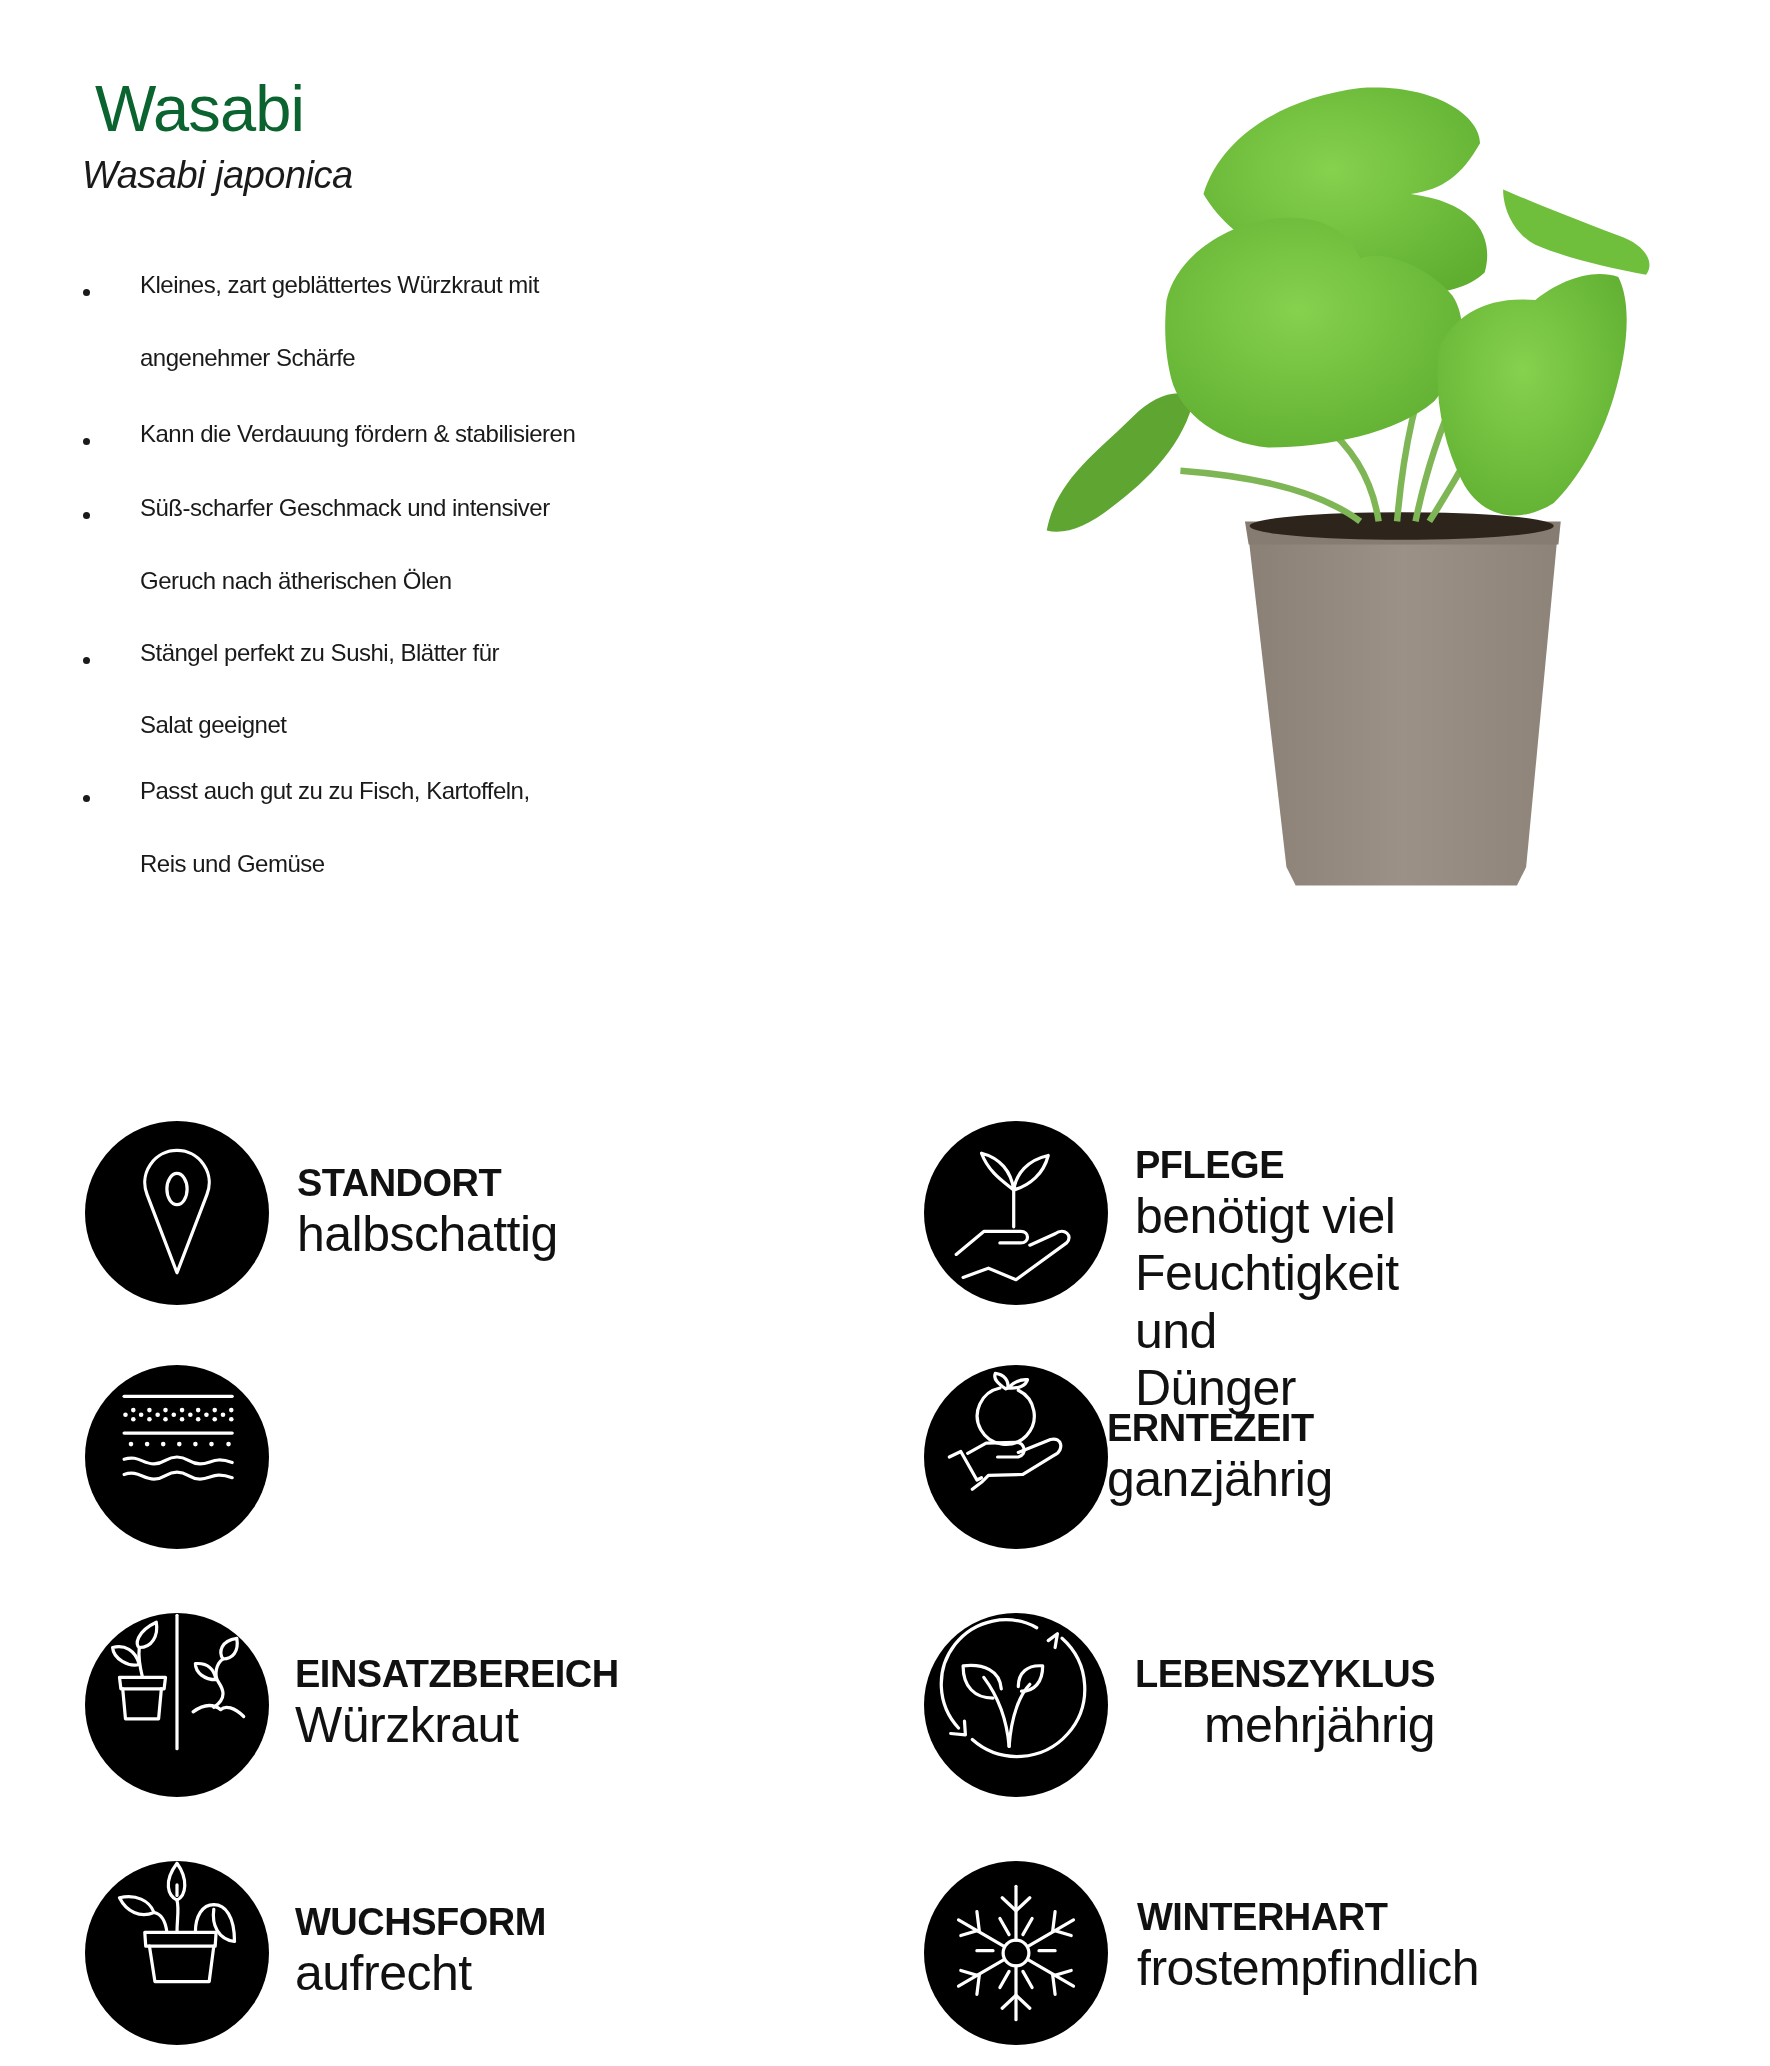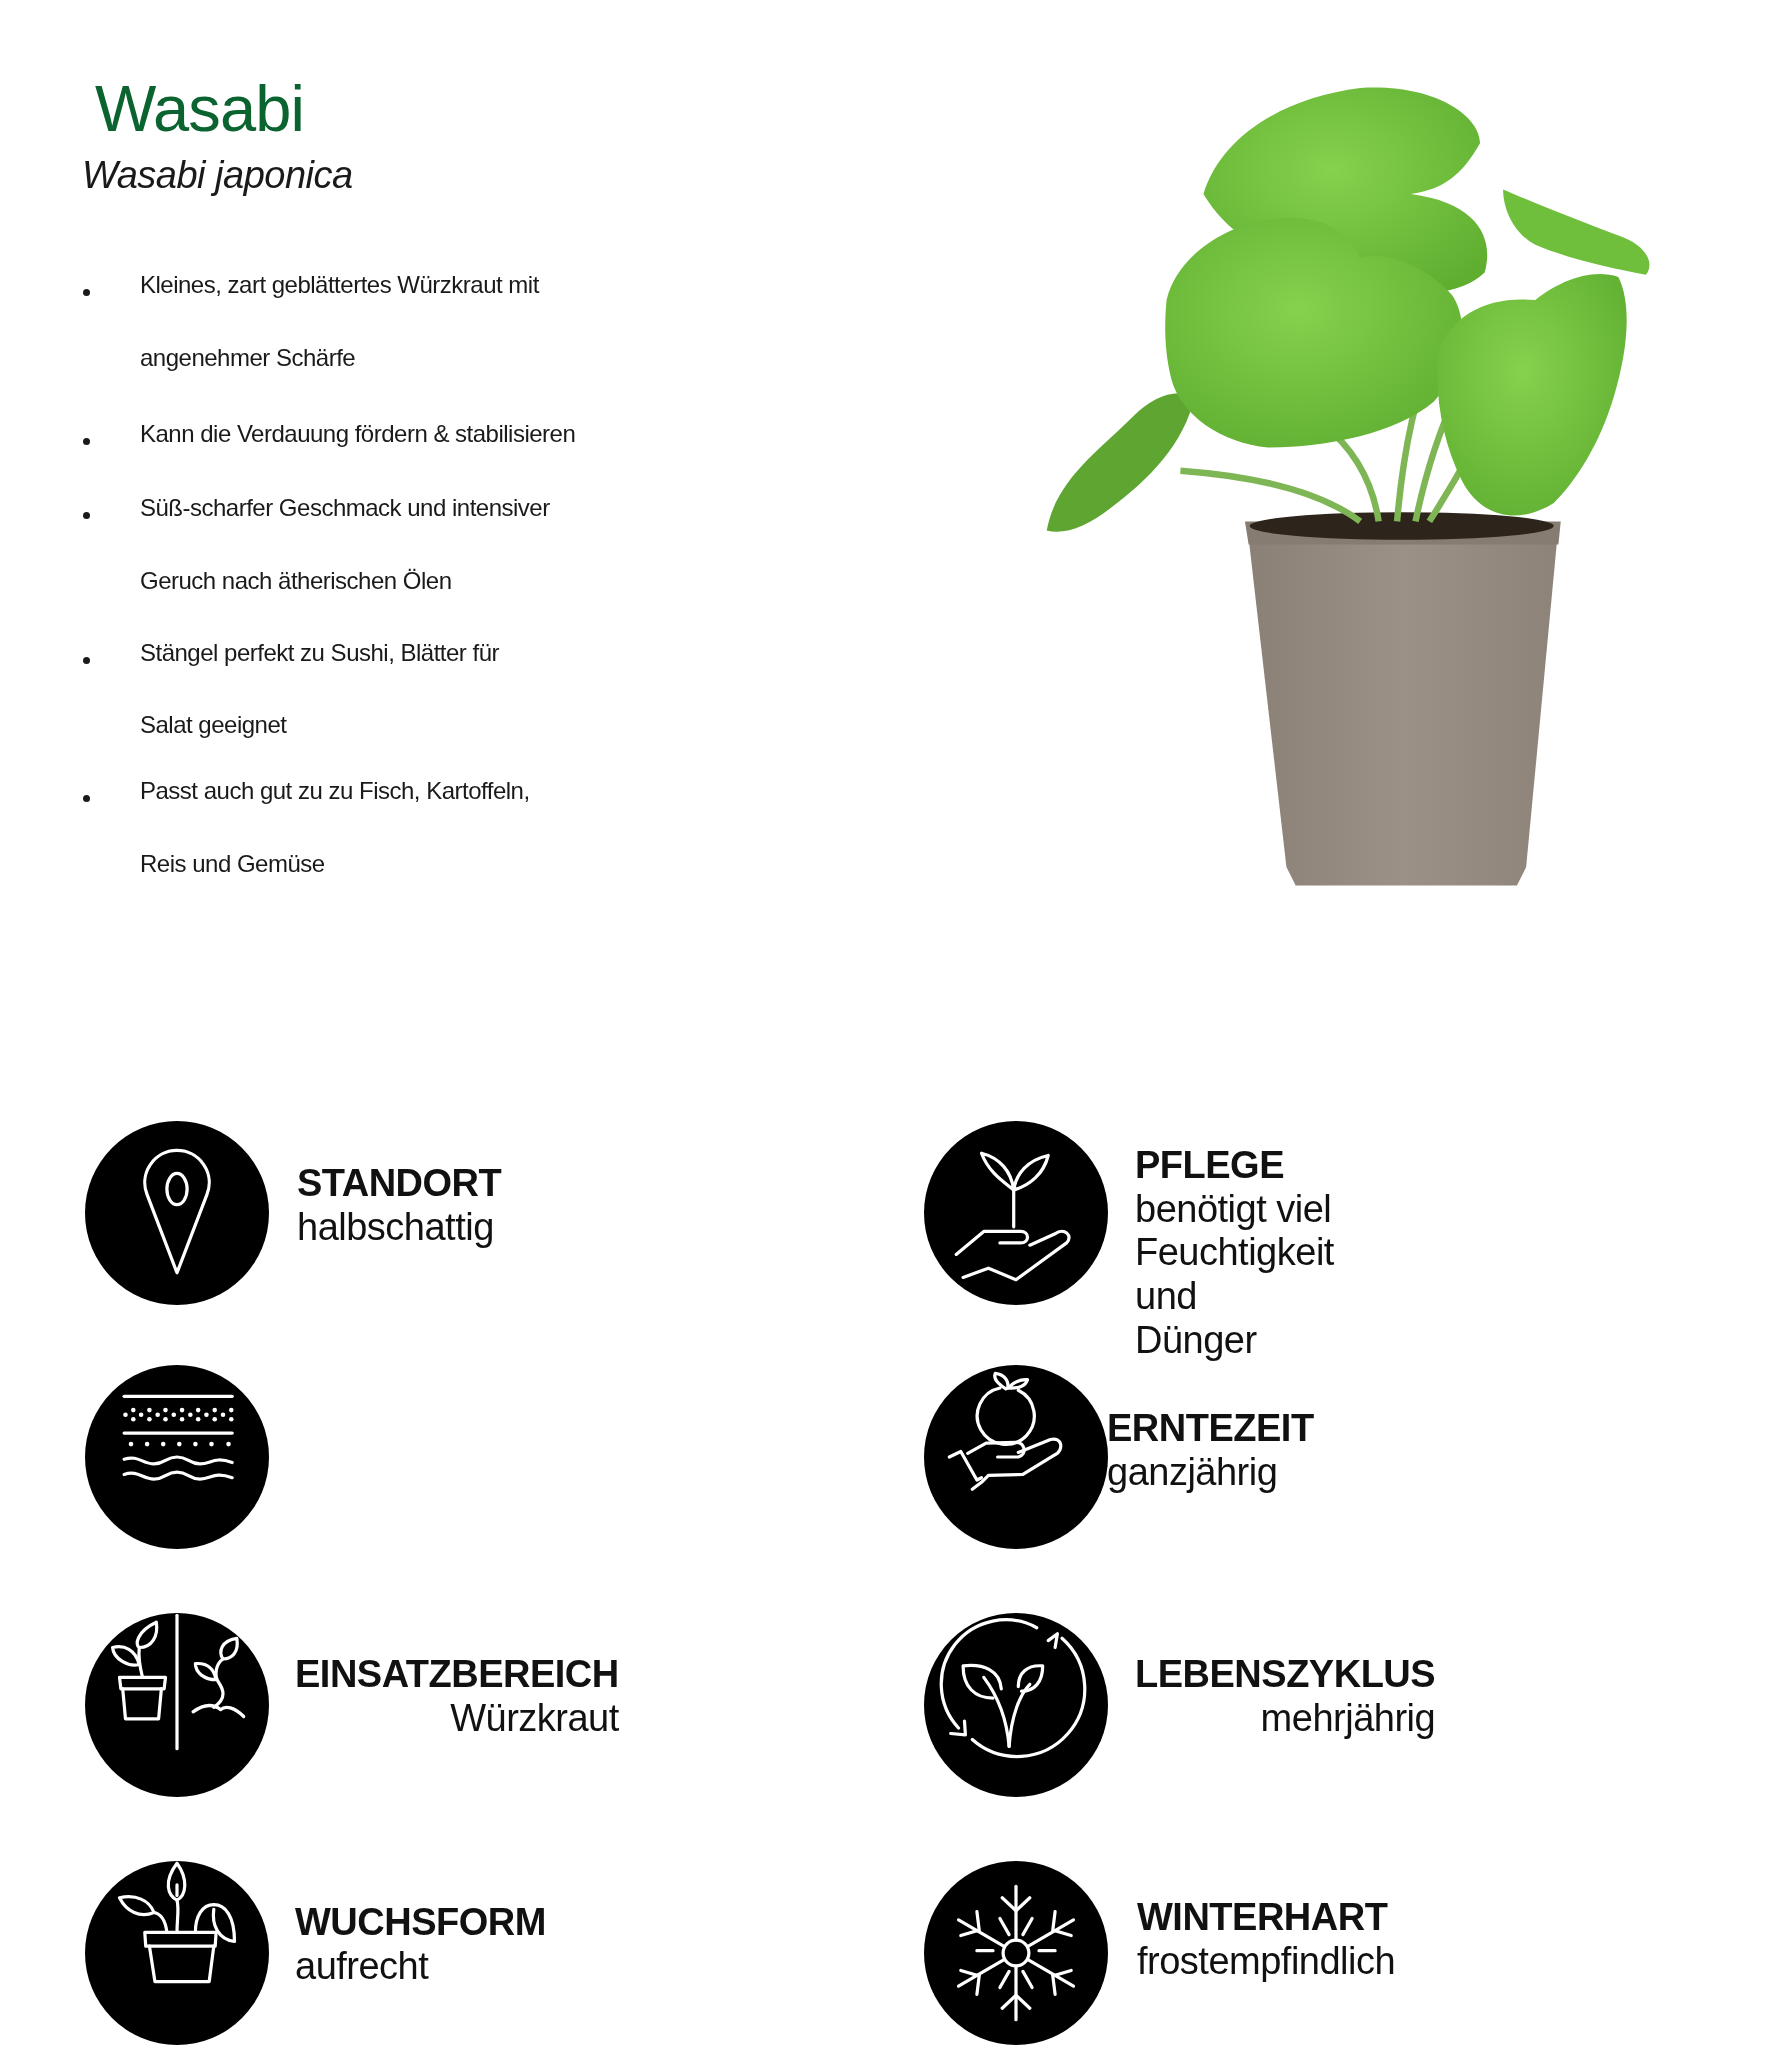--- a/index.html
+++ b/index.html
@@ -12,21 +12,21 @@
   .bullets { position:absolute; left:0; top:0; margin:0; padding:0; list-style:none; }
   .bline { position:absolute; left:140px; font-size:24px; line-height:1; color:#1a1a1a;
            white-space:nowrap; letter-spacing:-0.5px; }
   .bdot { position:absolute; left:83px; width:7.4px; height:7.4px; border-radius:50%; background:#1a1a1a; }
   .plant { position:absolute; left:1028px; top:65px; width:669px; height:839px; }
   .feature { position:absolute; }
   .circle { position:absolute; width:184px; height:184px; border-radius:50%; background:#000; }
   .circle svg { width:184px; height:184px; display:block; }
   .ftext { position:absolute; white-space:nowrap; line-height:1.15; }
   .flabel { font-size:38px; font-weight:bold; color:#111; letter-spacing:-0.5px; display:block; }
-  .fvalue { font-size:38px; color:#111; letter-spacing:-0.5px; display:block; white-space:normal; }
+  .fvalue { font-size:50px; color:#111; letter-spacing:-0.5px; display:block; white-space:normal; }
 </style>
 </head>
 <body>
 
 <h1 class="title">Wasabi</h1>
 <div class="subtitle">Wasabi japonica</div>
 
 <div class="bullets">
   <span class="bdot" style="top:289px"></span>
   <span class="bline" style="top:273px">Kleines, zart geblättertes Würzkraut mit</span>
@@ -180,21 +180,21 @@
       <path d="M82 165 L88 230 L160 230 L166 165"></path>
       <path d="M125 140 C120 120 115 100 118 75"></path>
       <path d="M118 75 C108 70 112 40 155 20 C160 50 145 75 118 75 Z"></path>
       <path d="M118 112 C95 118 62 100 60 75 C85 68 110 80 118 112 Z"></path>
       <path d="M235 215 C255 200 275 195 295 210 C305 200 325 205 345 225"></path>
       <path d="M280 205 C310 185 300 165 290 150 C280 135 285 110 300 100"></path>
       <path d="M300 100 C290 85 295 60 330 55 C335 85 320 100 300 100 Z"></path>
       <path d="M285 145 C260 145 240 130 240 110 C265 108 280 120 285 145 Z"></path>
     </svg>
   </div>
-  <div class="ftext" style="left:295px; top:1653px;text-align:right;">
+  <div class="ftext" style="left:295px; top:1653px;">
     <span class="flabel">EINSATZBEREICH</span>
     <span class="fvalue">Würzkraut</span>
   </div>
 </div>
 
 <div class="feature">
   <div class="circle" style="left:924px; top:1613px;">
     <svg viewBox="0 0 400 400" fill="none" stroke="#fff" stroke-width="7" stroke-linejoin="round" stroke-linecap="round">
       <path d="M245 32 A140 140 0 0 0 75 250"></path>
       <path d="M58 262 L90 265 L88 235"></path>

